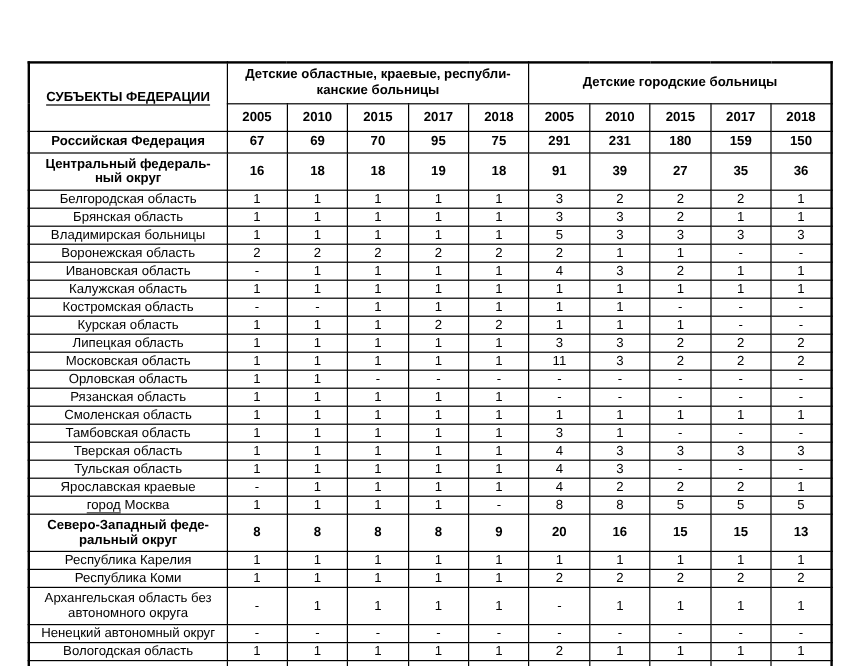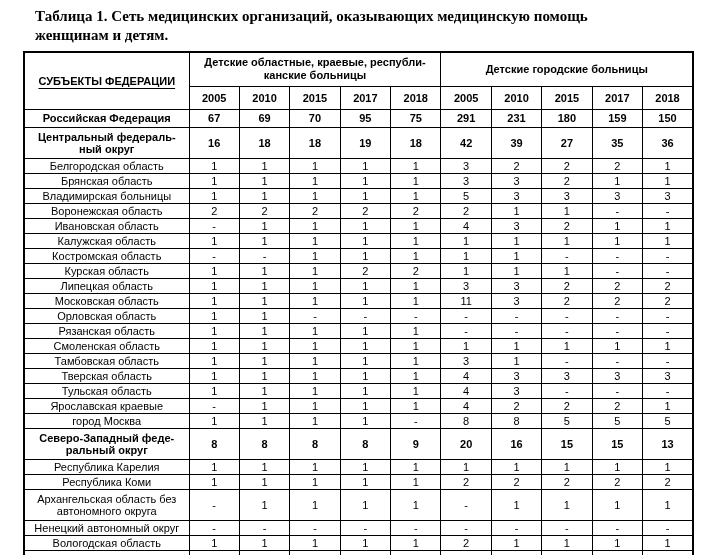--- a/index.html
+++ b/index.html
@@ -79,22 +79,20 @@
     border-right: 2px solid #000000;
   }
   td.sep-l { border-left: 2px solid #000000; }
   tr.bold td { font-weight: bold; border-top: 2px solid #000000; border-bottom: 2px solid #000000; }
 </style>
 </head>
 <body>
 
 <div id="page">
 
-  <div id="doc-title">Таблица 1. Сеть медицинских организаций, оказывающих медицинскую помощь
-женщинам и детям.</div>
 
   <table id="med-table">
     <colgroup>
       <col class="c-label">
       <col>
         <col>
         <col>
         <col>
         <col>
       <col>
@@ -138,21 +136,21 @@
           <td class="val">150</td>
         </tr>
         <tr class="bold tall">
           <td class="label">Центральный федераль-
 ный округ</td>
           <td class="val">16</td>
           <td class="val">18</td>
           <td class="val">18</td>
           <td class="val">19</td>
           <td class="val">18</td>
-          <td class="val sep-l">42</td>
+          <td class="val sep-l">91</td>
           <td class="val">39</td>
           <td class="val">27</td>
           <td class="val">35</td>
           <td class="val">36</td>
         </tr>
         <tr class="r">
           <td class="label">Белгородская область</td>
           <td class="val">1</td>
           <td class="val">1</td>
           <td class="val">1</td>

